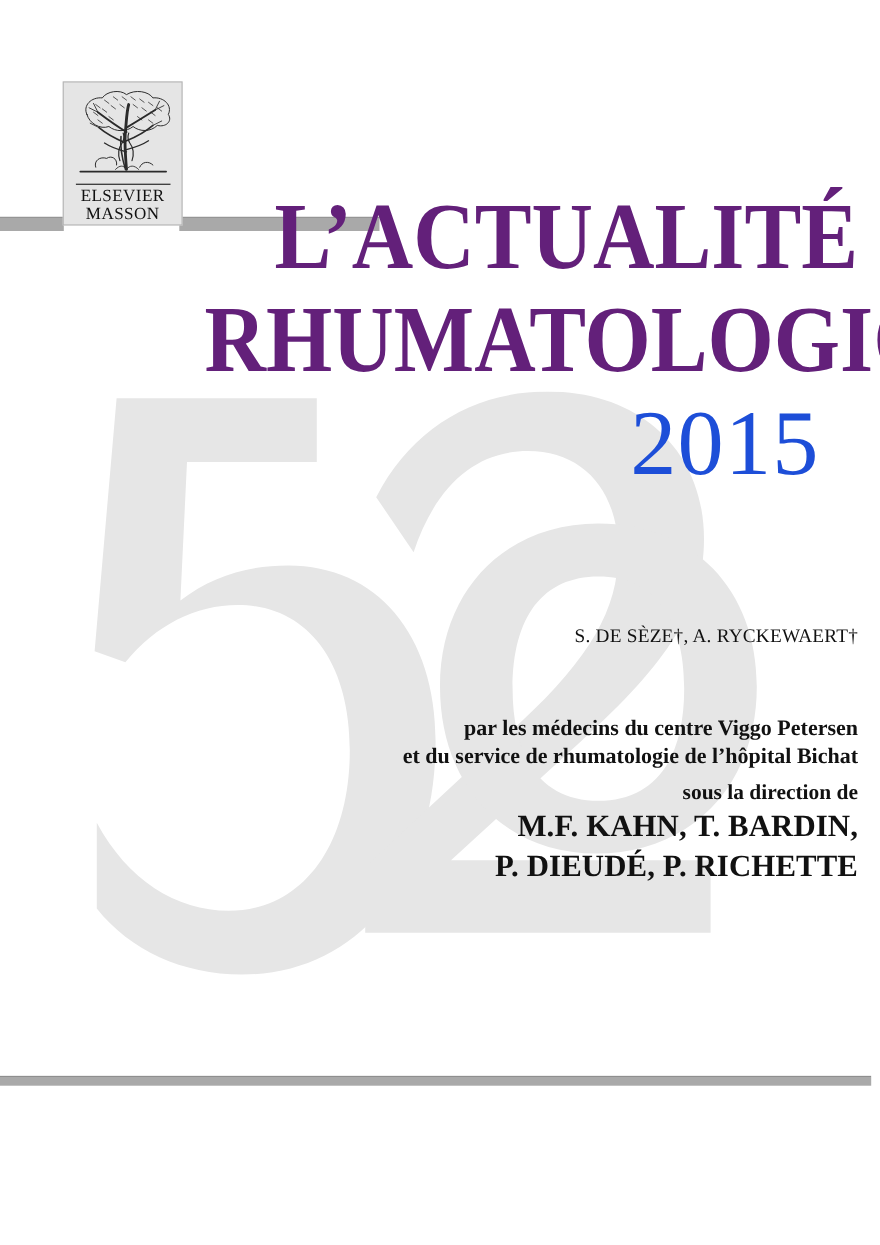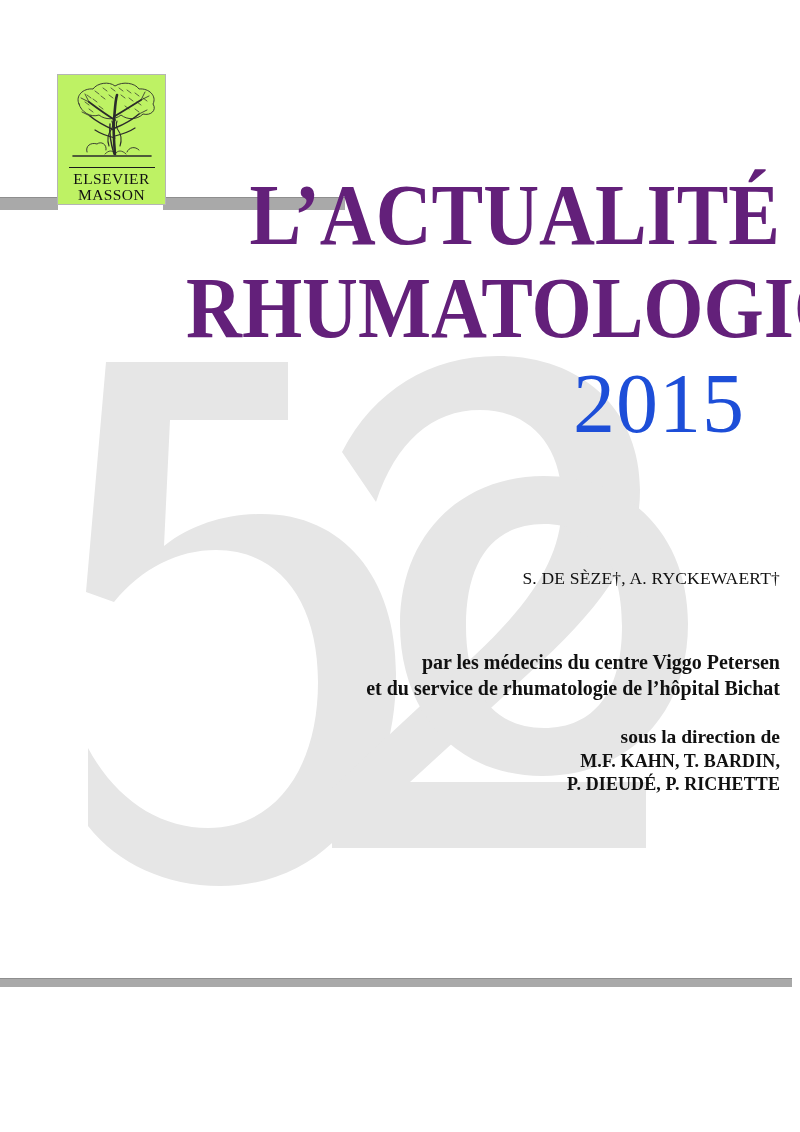--- a/index.html
+++ b/index.html
@@ -60,21 +60,21 @@
     height: 9px;
   }
 
   
   .logo-box {
     position: absolute;
     left: 57px;
     top: 74px;
     width: 109px;
     height: 131px;
-    background: #bef264;
+    background: #e5e5e5;
     border: 1px solid #b5b5b5;
     z-index: 3;
     box-sizing: border-box;
     display: flex;
     flex-direction: column;
     align-items: center;
     justify-content: flex-start;
   }
   .logo-tree {
     width: 94px;
@@ -171,35 +171,35 @@
     color: #111111;
     font-weight: 700;
     font-size: 20px;
     line-height: 1.28;
     font-family: "Liberation Serif", serif;
   }
 
   .direction {
     position: absolute;
     left: 200px;
-    top: 724px;
+    top: 708px;
     width: 580px;
     z-index: 4;
     text-align: right;
     color: #111111;
     font-family: "Liberation Serif", serif;
   }
   .direction-label {
     font-weight: 700;
     font-size: 19.5px;
     line-height: 1.32;
   }
   .editor-line {
     font-weight: 700;
-    font-size: 18px;
+    font-size: 28px;
     line-height: 1.3;
     letter-spacing: 0.1px;
   }
 </style>
 </head>
 <body>
 
 <div class="cover">
 
   <div class="watermark">

